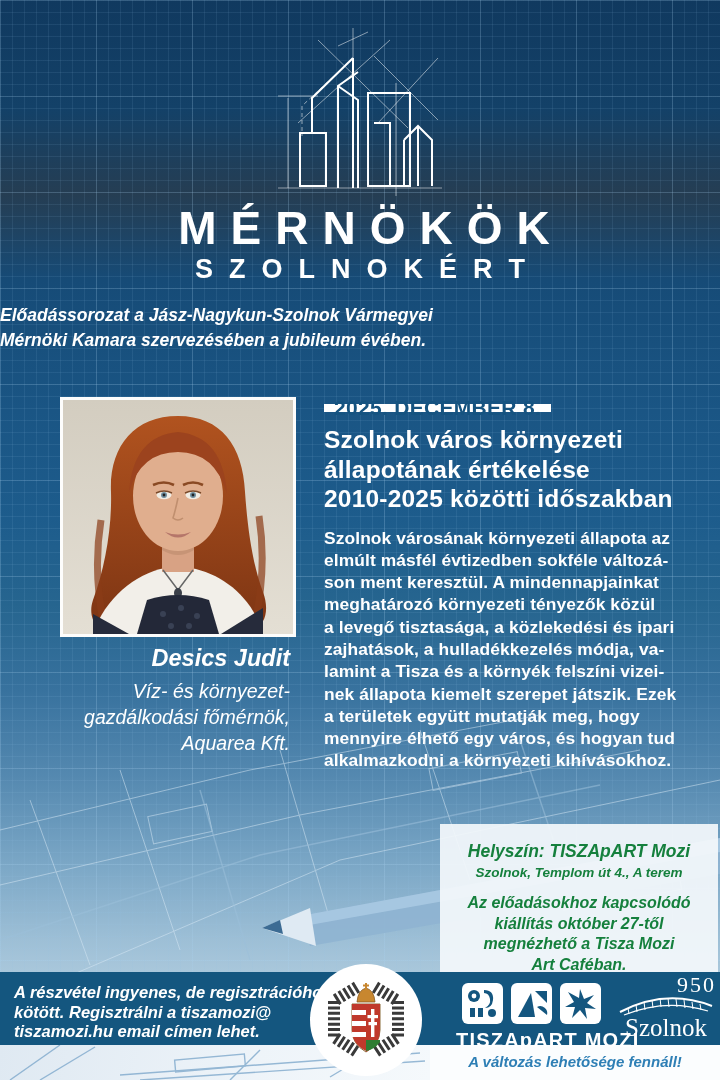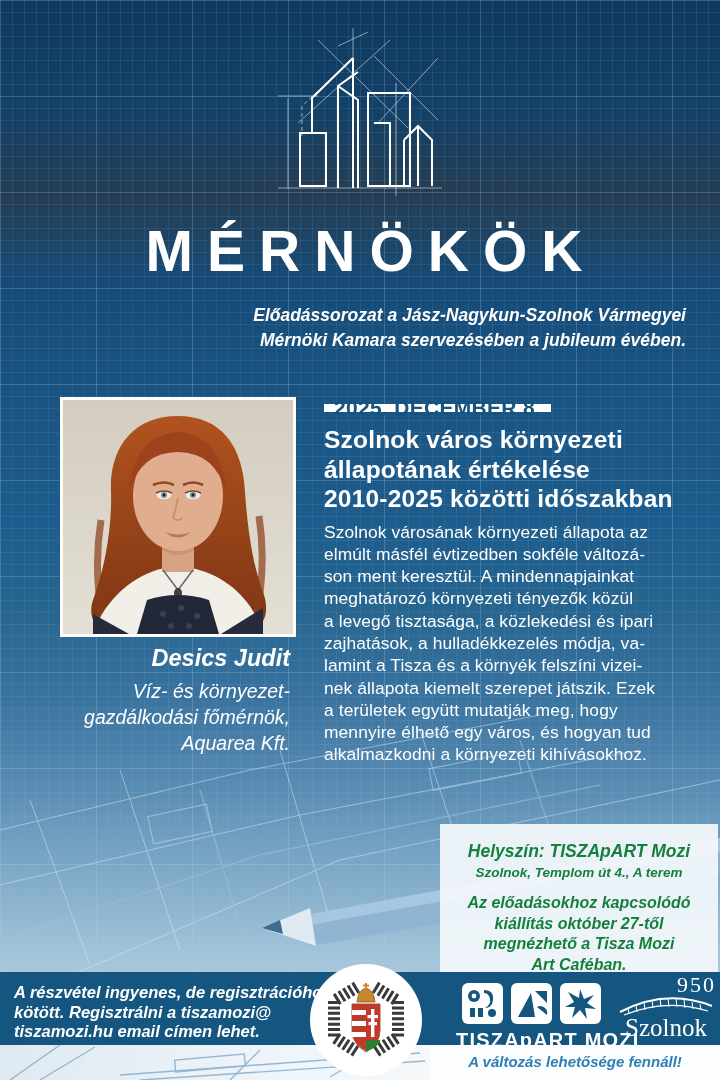--- a/index.html
+++ b/index.html
@@ -12,37 +12,37 @@
       #9dbfd6 87%, #b9d2e2 94%, #c9dcea 100%);
   }
   .layer{position:absolute;left:0;top:0;width:720px;height:1080px;}
   .grid{
     background-image:
       repeating-linear-gradient(to right, rgba(150,195,230,.10) 0 1px, transparent 1px 12px),
       repeating-linear-gradient(to bottom, rgba(150,195,230,.10) 0 1px, transparent 1px 12px),
       repeating-linear-gradient(to right, rgba(185,220,245,.16) 0 1px, transparent 1px 96px),
       repeating-linear-gradient(to bottom, rgba(185,220,245,.16) 0 1px, transparent 1px 96px);
   }
-  .hdr-title1{position:absolute;top:218px;left:0;width:720px;text-align:center;
-    font-size:57px;font-weight:bold;letter-spacing:14px;padding-left:22px;box-sizing:border-box;}
+  .hdr-title1{position:absolute;top:201px;left:0;width:720px;text-align:center;
+    font-size:46px;font-weight:bold;letter-spacing:14px;padding-left:22px;box-sizing:border-box;}
   .hdr-title2{position:absolute;top:254px;left:0;width:720px;text-align:center;
     font-size:27px;font-weight:bold;letter-spacing:16px;padding-left:16px;box-sizing:border-box;}
-  .tagline{position:absolute;top:303px;left:0;width:686px;text-align:right;
+  .tagline{position:absolute;top:303px;left:0;width:686px;text-align:left;
     font-size:17.5px;font-weight:bold;font-style:italic;line-height:25px;}
   .photo-frame{position:absolute;left:60px;top:397px;width:230px;height:234px;
     border:3px solid rgba(255,255,255,.95);box-sizing:content-box;background:#d6d0c4;}
   .speaker{position:absolute;left:10px;top:645px;width:280px;text-align:right;}
   .speaker-name{font-size:23.5px;font-weight:bold;font-style:italic;margin-bottom:6px;}
   .speaker-role{font-size:19.5px;font-style:italic;line-height:26px;text-align:right;}
   .right-col{position:absolute;left:324px;top:404px;width:388px;}
   .badge{display:inline-block;background:#fff;color:#155380;font-weight:bold;
     font-size:21px;padding:4px 10px;margin-bottom:4px;letter-spacing:.3px;}
   .badge-row{line-height:0;}
   .talk-title{margin-top:9px;font-size:24.5px;font-weight:bold;line-height:29.5px;letter-spacing:.2px;}
-  .desc{margin-top:7px;font-size:17.4px;font-weight:normal;line-height:22.3px;letter-spacing:.1px;}
+  .desc{margin-top:13px;font-size:17.4px;font-weight:bold;line-height:22.3px;letter-spacing:.1px;}
   .desc span{display:block;white-space:nowrap;}
   .loc-box{position:absolute;left:440px;top:824px;width:278px;height:152px;box-sizing:border-box;
     background:rgba(243,247,251,.93);color:#15803d;text-align:center;padding:17px 6px 0 6px;z-index:4;}
   .loc-heading{font-size:17.5px;font-weight:bold;font-style:italic;}
   .loc-address{font-size:13.5px;font-weight:bold;font-style:italic;margin-top:3px;}
   .loc-note{margin-top:13px;font-size:16px;font-weight:bold;font-style:italic;line-height:20.5px;}
   .footer-bar{position:absolute;left:0;top:972px;width:720px;height:73px;background:#14567f;z-index:5;}
   .reg-text{position:absolute;left:14px;top:11px;font-size:16.5px;font-weight:bold;
     font-style:italic;line-height:19.5px;color:#fff;}
   .bottom-strip{position:absolute;left:0;top:1045px;width:720px;height:35px;z-index:5;}
@@ -121,20 +121,21 @@
       <path d="M60,58 L80,72 L80,160"></path>
       <path d="M90,65 L132,65 L132,158 L90,158 Z"></path>
       <path d="M96,95 L112,95 L112,158 L96,158"></path>
       <path d="M126,112 L140,98 L154,112 L154,158"></path>
       <line x1="126" y1="112" x2="126" y2="158"></line>
       <line x1="140" y1="98" x2="140" y2="158"></line>
     </g>
   </svg>
 
   <div class="hdr-title1">MÉRNÖKÖK</div>
+  <div class="hdr-title2">SZOLNOKÉRT</div>
   <div class="tagline">
     <div>Előadássorozat a Jász-Nagykun-Szolnok Vármegyei</div>
     <div>Mérnöki Kamara szervezésében a jubileum évében.</div>
   </div>
 
   <div class="photo-frame">
     <svg width="230" height="234" viewBox="0 0 230 234">
       <defs>
         <linearGradient id="pbg" x1="0" y1="0" x2="0" y2="1">
           <stop offset="0" stop-color="#d3cdc0"></stop>

